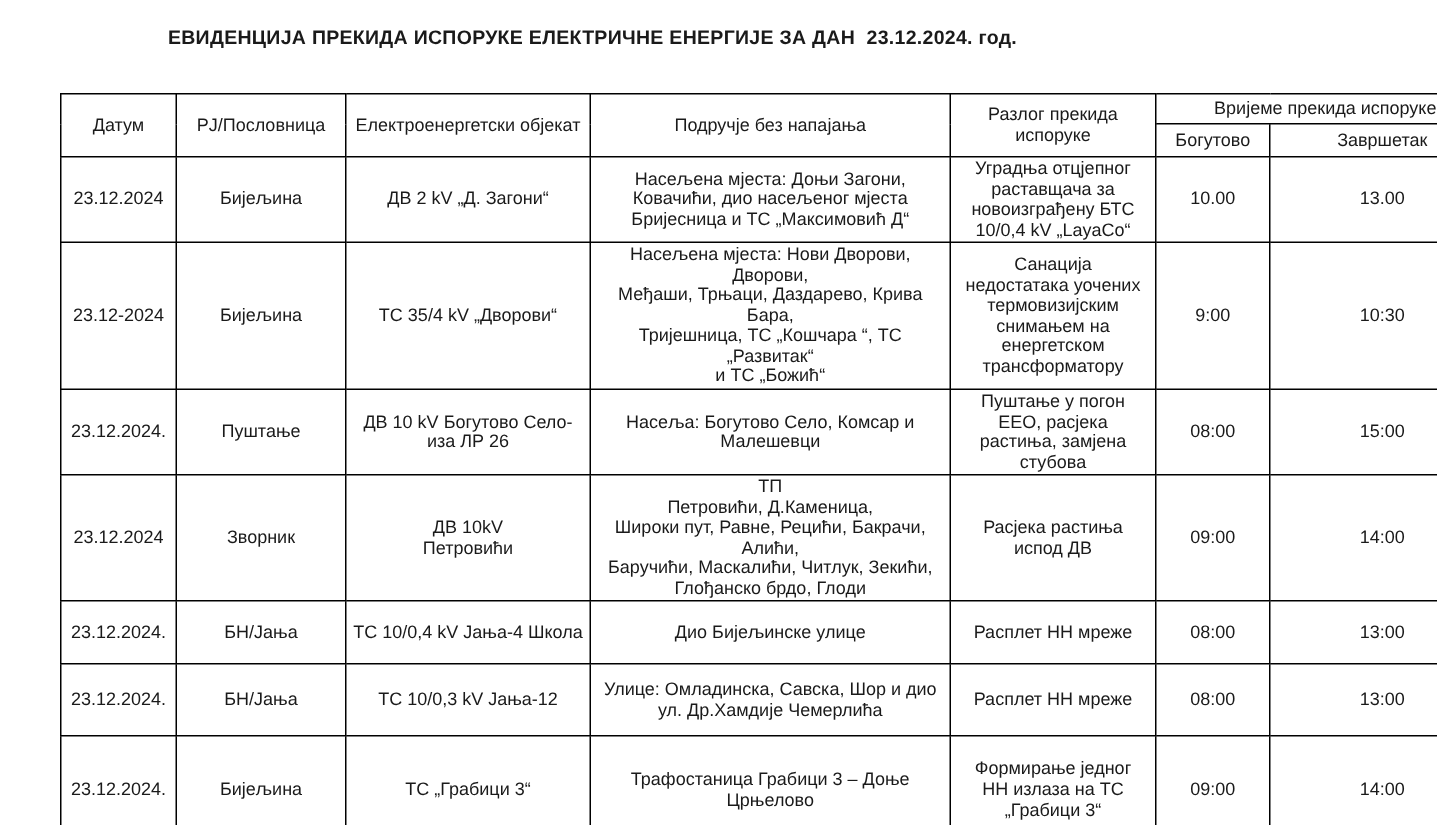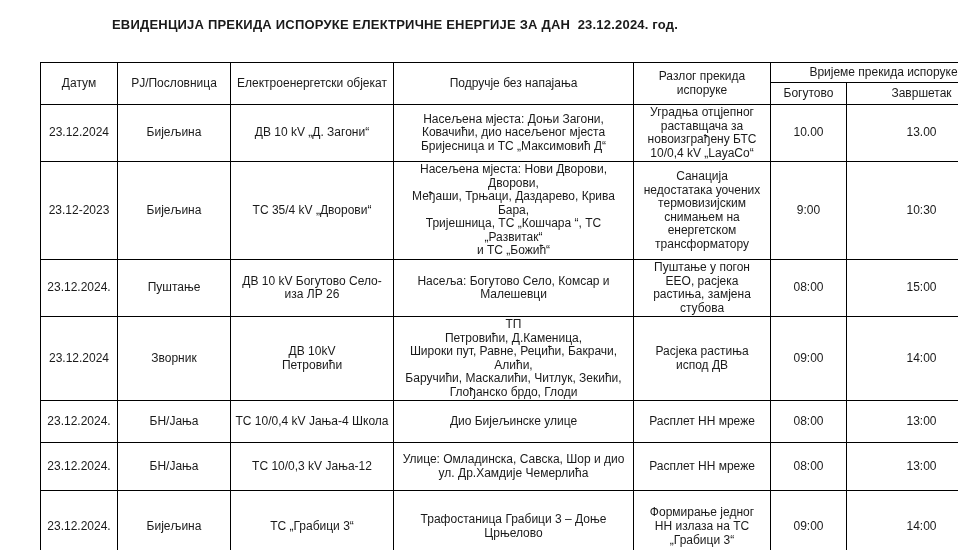--- a/index.html
+++ b/index.html
@@ -94,34 +94,34 @@
         <th colspan="2" class="time-group">Вријеме прекида испоруке</th>
       </tr>
       <tr class="hdr2">
         <th>Богутово</th>
         <th>Завршетак</th>
       </tr>
 
       <tr class="r1">
         <td>23.12.2024</td>
         <td>Бијељина</td>
-        <td>ДВ 10 kV „Д. Загони“</td>
+        <td>ДВ 2 kV „Д. Загони“</td>
         <td>Насељена мјеста: Доњи Загони,
 Ковачићи, дио насељеног мјеста
 Бријесница и ТС „Максимовић Д“</td>
         <td class="hb">Уградња отцјепног
 раставщача за
 новоизграђену БТС
 10/0,4 kV   „LayaCo“</td>
         <td class="hb hv">10.00</td>
         <td class="hb">13.00</td>
       </tr>
 
       <tr class="r2">
-        <td>23.12-2023</td>
+        <td>23.12-2024</td>
         <td>Бијељина</td>
         <td>ТС 35/4 kV „Дворови“</td>
         <td class="serif">Насељена мјеста: Нови Дворови, Дворови,
 Међаши, Трњаци, Даздарево, Крива Бара,
 Тријешница, ТС „Кошчара “, ТС „Развитак“
 и ТС „Божић“</td>
         <td class="hb">Санација
 недостатака уочених
 термовизијским
 снимањем на

